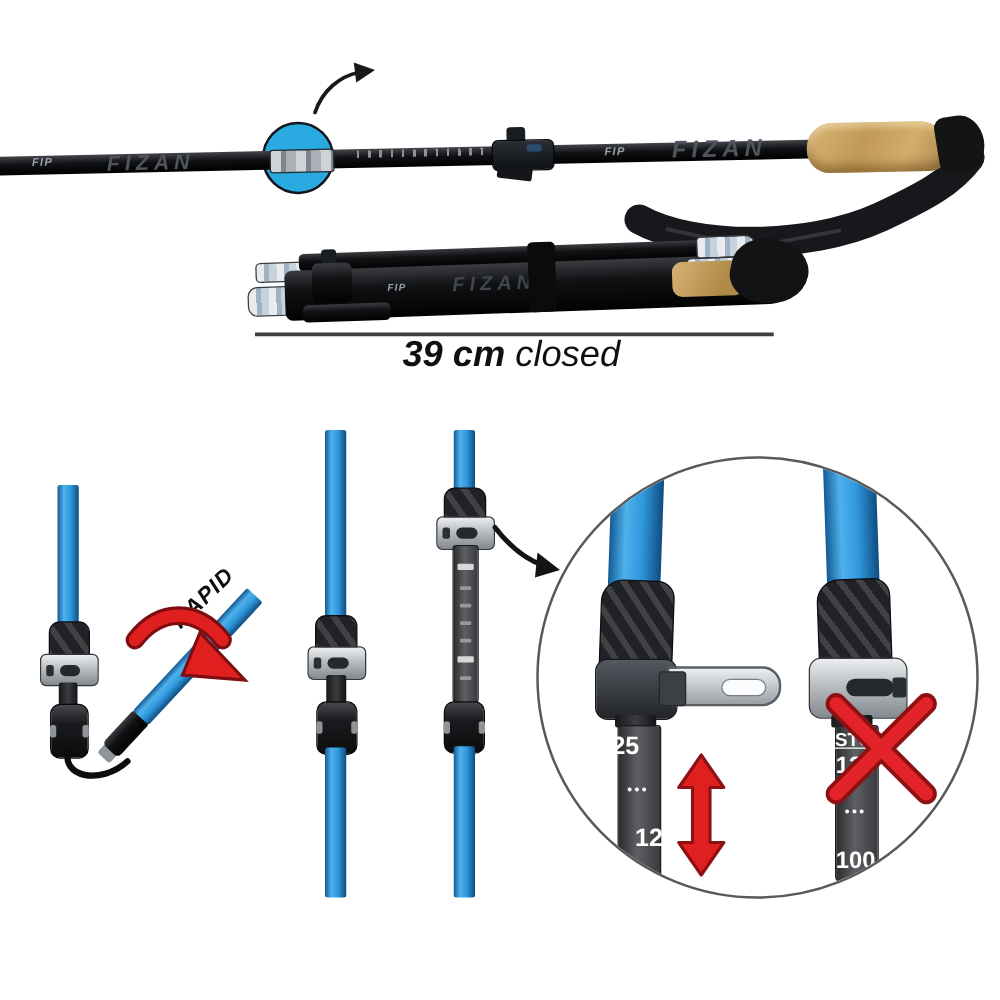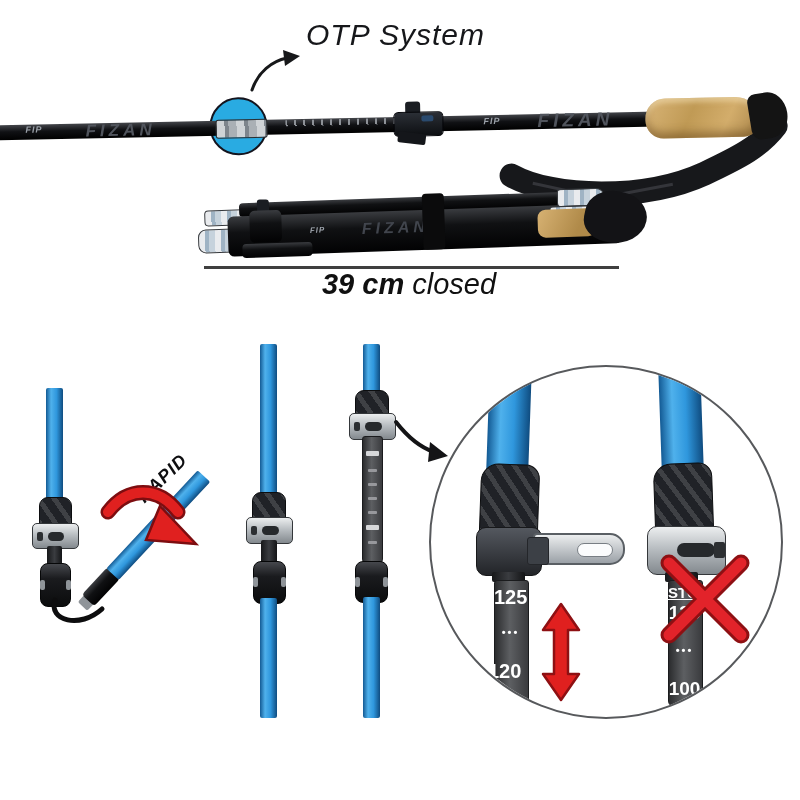--- a/index.html
+++ b/index.html
@@ -71,21 +71,20 @@
   #leverOpen{position:absolute;left:102px;top:166px;width:92px;height:32px;border:2px solid #5a5f64;
              border-radius:4px 15px 15px 4px;background:linear-gradient(180deg,#eceeef,#9ba1a7);box-sizing:border-box;}
   #leverSlot{position:absolute;left:42px;top:8px;width:34px;height:12px;background:#fbfcfd;border:1px solid #787e84;border-radius:7px;}
   svg{position:absolute;overflow:visible;}
 </style>
 </head>
 <body>
 
 <div id="canvas">
 
-  <div id="otpLabel">OTP System</div>
   <svg style="left:240px;top:46px" width="64" height="50" viewBox="0 0 64 50">
     <path d="M12 44 C 18 26, 32 15, 47 12" fill="none" stroke="#17181a" stroke-width="3" stroke-linecap="round"></path>
     <polygon points="43,4 60,10 45,20" fill="#17181a"></polygon>
   </svg>
 
   <div id="topPole">
     <div id="otpCircle"></div>
     <div id="topShaft"></div>
     <div id="topJoint"></div>
     <span class="brandLogo" style="left:32px;top:17px">FIP</span>
@@ -202,23 +201,23 @@
     <div>
       <div class="bluepole" style="left:57px;top:-4px;width:42px;height:114px;transform:rotate(2deg)"></div>
       <div class="wrap" style="left:49px;top:97px;width:57px;height:72px;border-radius:18px 14px 6px 6px;transform:rotate(2deg)"></div>
       <div style="position:absolute;left:45px;top:160px;width:64px;height:47px;border-radius:10px;border:1px solid #17181a;background:linear-gradient(180deg,#54585f,#222428)"></div>
       <div id="leverOpen">
         <div id="leverSlot"></div>
       </div>
       <div style="position:absolute;left:96px;top:170px;width:20px;height:26px;background:#3c4046;border:1px solid #24262a;border-radius:3px"></div>
       <div class="neck" style="left:61px;top:205px;width:33px;height:10px"></div>
       <div class="shaftM" style="left:63px;top:213px;width:33px;height:125px"></div>
-      <span class="mark" style="left:63px;top:220px;width:20px;font-size:20px">125</span>
+      <span class="mark" style="left:47px;top:220px;width:20px;font-size:20px">125</span>
       <span class="mark" style="left:63px;top:260px;width:33px;font-size:11px;letter-spacing:2px">•••</span>
-      <span class="mark" style="left:57px;top:294px;width:33px;font-size:20px">120</span>
+      <span class="mark" style="left:77px;top:294px;width:33px;font-size:20px">120</span>
       <svg style="left:110px;top:235px" width="40" height="100" viewBox="0 0 40 100">
         <polygon points="20,2 2,28 13,28 13,72 2,72 20,98 38,72 27,72 27,28 38,28" fill="#e0201f" stroke="#8e1013" stroke-width="2.5" stroke-linejoin="round"></polygon>
       </svg>
     </div>
 
     <div>
       <div class="bluepole" style="left:229px;top:-4px;width:42px;height:112px;transform:rotate(-2deg)"></div>
       <div class="wrap" style="left:223px;top:96px;width:57px;height:70px;border-radius:18px 14px 6px 6px;transform:rotate(-2deg)"></div>
       <div class="clampS" style="left:216px;top:159px;width:77px;height:47px;border-radius:10px">
         <div class="slotS" style="left:29px;top:16px;width:38px;height:14px;border-radius:8px"></div>

